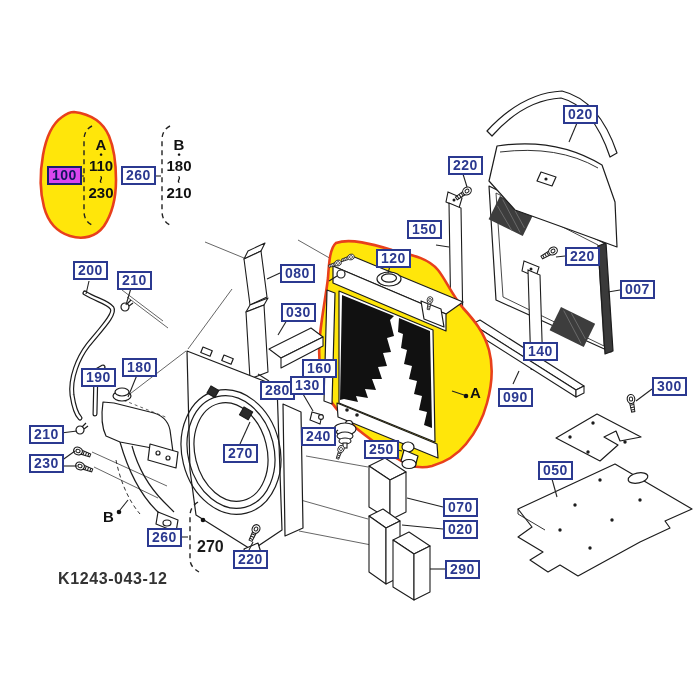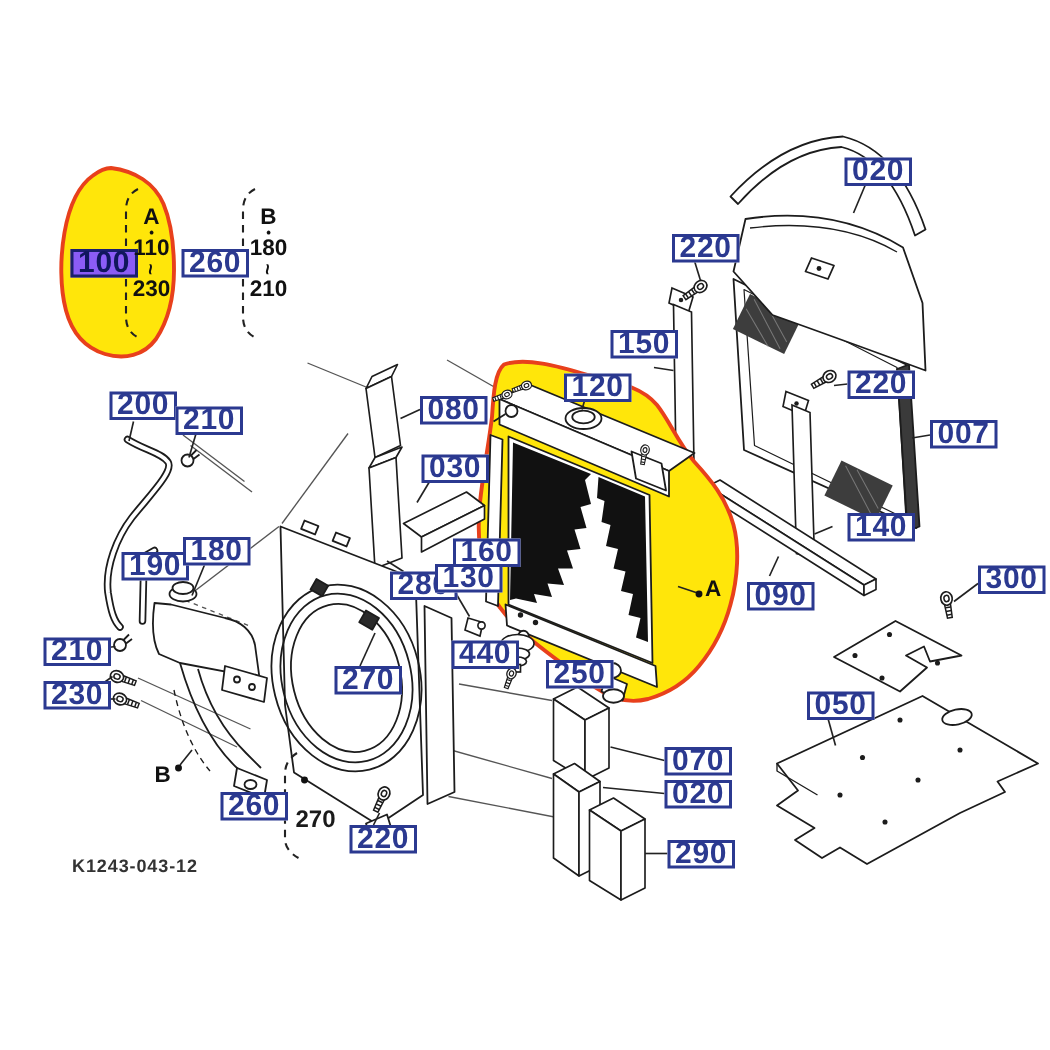--- a/index.html
+++ b/index.html
@@ -1,29 +1,29 @@
 <!DOCTYPE html>
 <html><head>
 <meta charset="utf-8">
 <style>
   html,body{margin:0;padding:0;background:#fff}
   .stage{position:relative;width:700px;height:700px;background:#fff;overflow:hidden;
          font-family:"Liberation Sans",sans-serif}
   .stage svg{position:absolute;left:0;top:0}
   .callout{position:absolute;border:2px solid #2b3990;background:#ffffff;color:#2b3990;
-           font-weight:bold;font-size:20px;line-height:15px;padding:0 3px;letter-spacing:.5px;
+           font-weight:bold;font-size:14px;line-height:15px;padding:0 3px;letter-spacing:.5px;
            white-space:nowrap}
-  .callout.selected{background:#8b5cf6;color:#10165e;border-color:#1a1f6e}
+  .callout.selected{background:#d946ef;color:#10165e;border-color:#1a1f6e}
   .bracket-col{position:absolute;display:flex;flex-direction:column;align-items:center;
                color:#111;font-weight:bold;font-size:15px;line-height:16px}
   .bracket-col .dot{font-size:9px;line-height:5px}
   .bracket-col .tilde{transform:rotate(90deg);font-size:13px;line-height:11px}
   .ref-letter{position:absolute;color:#111;font-weight:bold;font-size:15px;line-height:15px}
   .loose-label{position:absolute;color:#1a1a1a;font-weight:bold;font-size:16px;line-height:16px}
-  .drawing-number{position:absolute;left:48px;top:570px;color:#333;font-size:12px;
+  .drawing-number{position:absolute;left:58px;top:570px;color:#333;font-size:16px;
                   font-weight:bold;letter-spacing:.6px}
 </style>
 </head>
 <body>
 
 <div class="stage">
 
 <svg width="700" height="700" viewBox="0 0 700 700">
   <defs>
     <g id="bolt">
@@ -287,29 +287,29 @@
 <div class="callout" style="left:117px;top:271px">210</div>
 <div class="callout" style="left:81px;top:368px">190</div>
 <div class="callout" style="left:122px;top:358px">180</div>
 <div class="callout" style="left:29px;top:425px">210</div>
 <div class="callout" style="left:29px;top:454px">230</div>
 <div class="callout" style="left:280px;top:264px">080</div>
 <div class="callout" style="left:281px;top:303px">030</div>
 <div class="callout" style="left:260px;top:381px">280</div>
 <div class="callout" style="left:290px;top:376px">130</div>
 <div class="callout" style="left:302px;top:359px">160</div>
-<div class="callout" style="left:301px;top:427px">440</div>
+<div class="callout" style="left:301px;top:427px">240</div>
 <div class="callout" style="left:364px;top:440px">250</div>
 <div class="callout" style="left:376px;top:249px">120</div>
 <div class="callout" style="left:407px;top:220px">150</div>
 <div class="callout" style="left:448px;top:156px">220</div>
 <div class="callout" style="left:565px;top:247px">220</div>
 <div class="callout" style="left:620px;top:280px">007</div>
 <div class="callout" style="left:563px;top:105px">020</div>
-<div class="callout" style="left:565px;top:342px">140</div>
+<div class="callout" style="left:523px;top:342px">140</div>
 <div class="callout" style="left:498px;top:388px">090</div>
 <div class="callout" style="left:652px;top:377px">300</div>
 <div class="callout" style="left:538px;top:461px">050</div>
 <div class="callout" style="left:443px;top:498px">070</div>
 <div class="callout" style="left:443px;top:520px">020</div>
 <div class="callout" style="left:445px;top:560px">290</div>
 <div class="callout" style="left:147px;top:528px">260</div>
 <div class="callout" style="left:233px;top:550px">220</div>
 <div class="callout" style="left:223px;top:444px">270</div>
 

